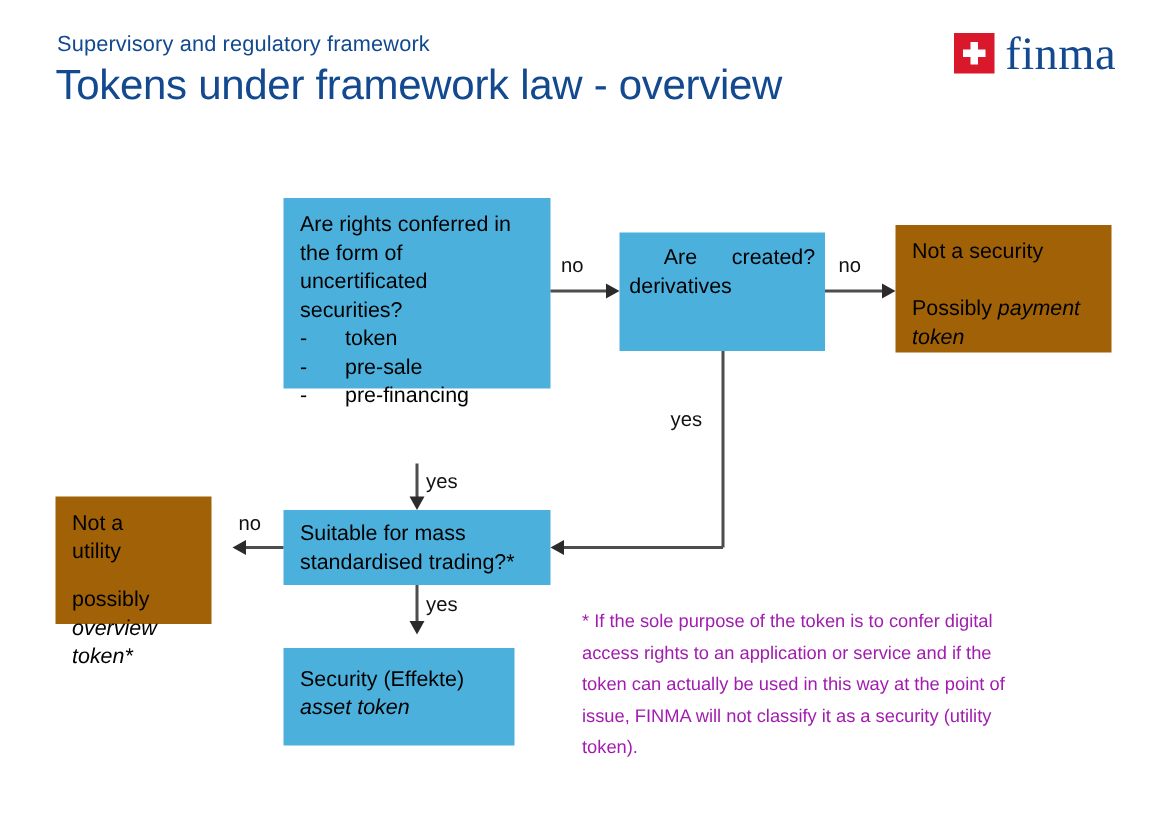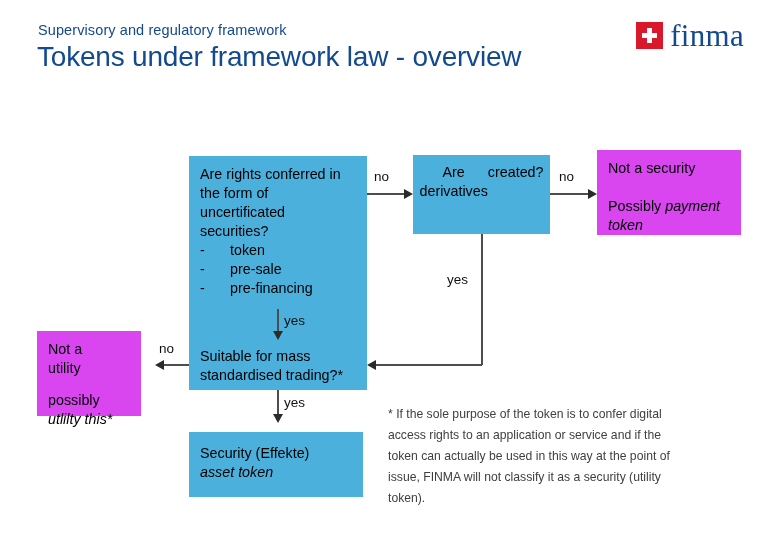--- a/index.html
+++ b/index.html
@@ -76,21 +76,21 @@
 
   
   .node {
     position: absolute;
     box-sizing: border-box;
     font-size: 14.3px;
     line-height: 19px;
     padding: 9px 10px 9px 11px;
   }
   .node.blue  { background: #4cb0dd; }
-  .node.green { background: #d946ef; }
+  .node.green { background: #a16207; }
   .node.center {
     display: flex;
     flex-direction: row;
     justify-content: center;
     align-items: flex-start;
     text-align: center;
     padding: 8px;
   }
   .node .it { font-style: italic; }
 
@@ -144,35 +144,35 @@
   }
 
   
   .footnote {
     position: absolute;
     left: 388px;
     top: 404px;
     width: 290px;
     font-size: 12.2px;
     line-height: 21px;
-    color: #404040;
+    color: #a21caf;
   }
 </style>
 </head>
 <body>
 
 <div class="kicker">Supervisory and regulatory framework</div>
 <div class="page-title">Tokens under framework law - overview</div>
 
 <div class="logo">
   <div class="logo-mark"></div>
   <div class="logo-word">finma</div>
 </div>
 
-<div class="node blue" style="left:189px; top:156px; width:178px; height:194px;">
+<div class="node blue" style="left:189px; top:132px; width:178px; height:127px;">
   <div>Are rights conferred in</div>
   <div>the form of</div>
   <div>uncertificated</div>
   <div>securities?</div>
   <ul class="bullets">
     <li>
       <span class="dash">-</span>
       <span>token</span>
     </li>
     <li>
@@ -200,24 +200,24 @@
 <div class="node blue" style="left:189px; top:340px; width:178px; height:50px; padding-top:7px;">
   <div>Suitable for mass</div>
   <div>standardised trading?*</div>
 </div>
 
 <div class="node green" style="left:37px; top:331px; width:104px; height:85px;">
   <div>Not a</div>
   <div>utility</div>
   <div style="height:13px;"></div>
   <div>possibly</div>
-  <div class="it">utlilty this*</div>
-</div>
-
-<div class="node blue" style="left:189px; top:432px; width:174px; height:65px; padding-top:12px;">
+  <div class="it">overview token*</div>
+</div>
+
+<div class="node blue" style="left:189px; top:432px; width:154px; height:65px; padding-top:12px;">
   <div>Security (Effekte)</div>
   <div class="it">asset token</div>
 </div>
 
 <div class="hline" style="left:367px; top:193px; width:38px;"></div>
 <div class="arrow-r" style="left:404px; top:189px;"></div>
 <div class="edge-label" style="left:374px; top:169px;">no</div>
 
 <div class="hline" style="left:550px; top:193px; width:40px;"></div>
 <div class="arrow-r" style="left:588px; top:189px;"></div>

